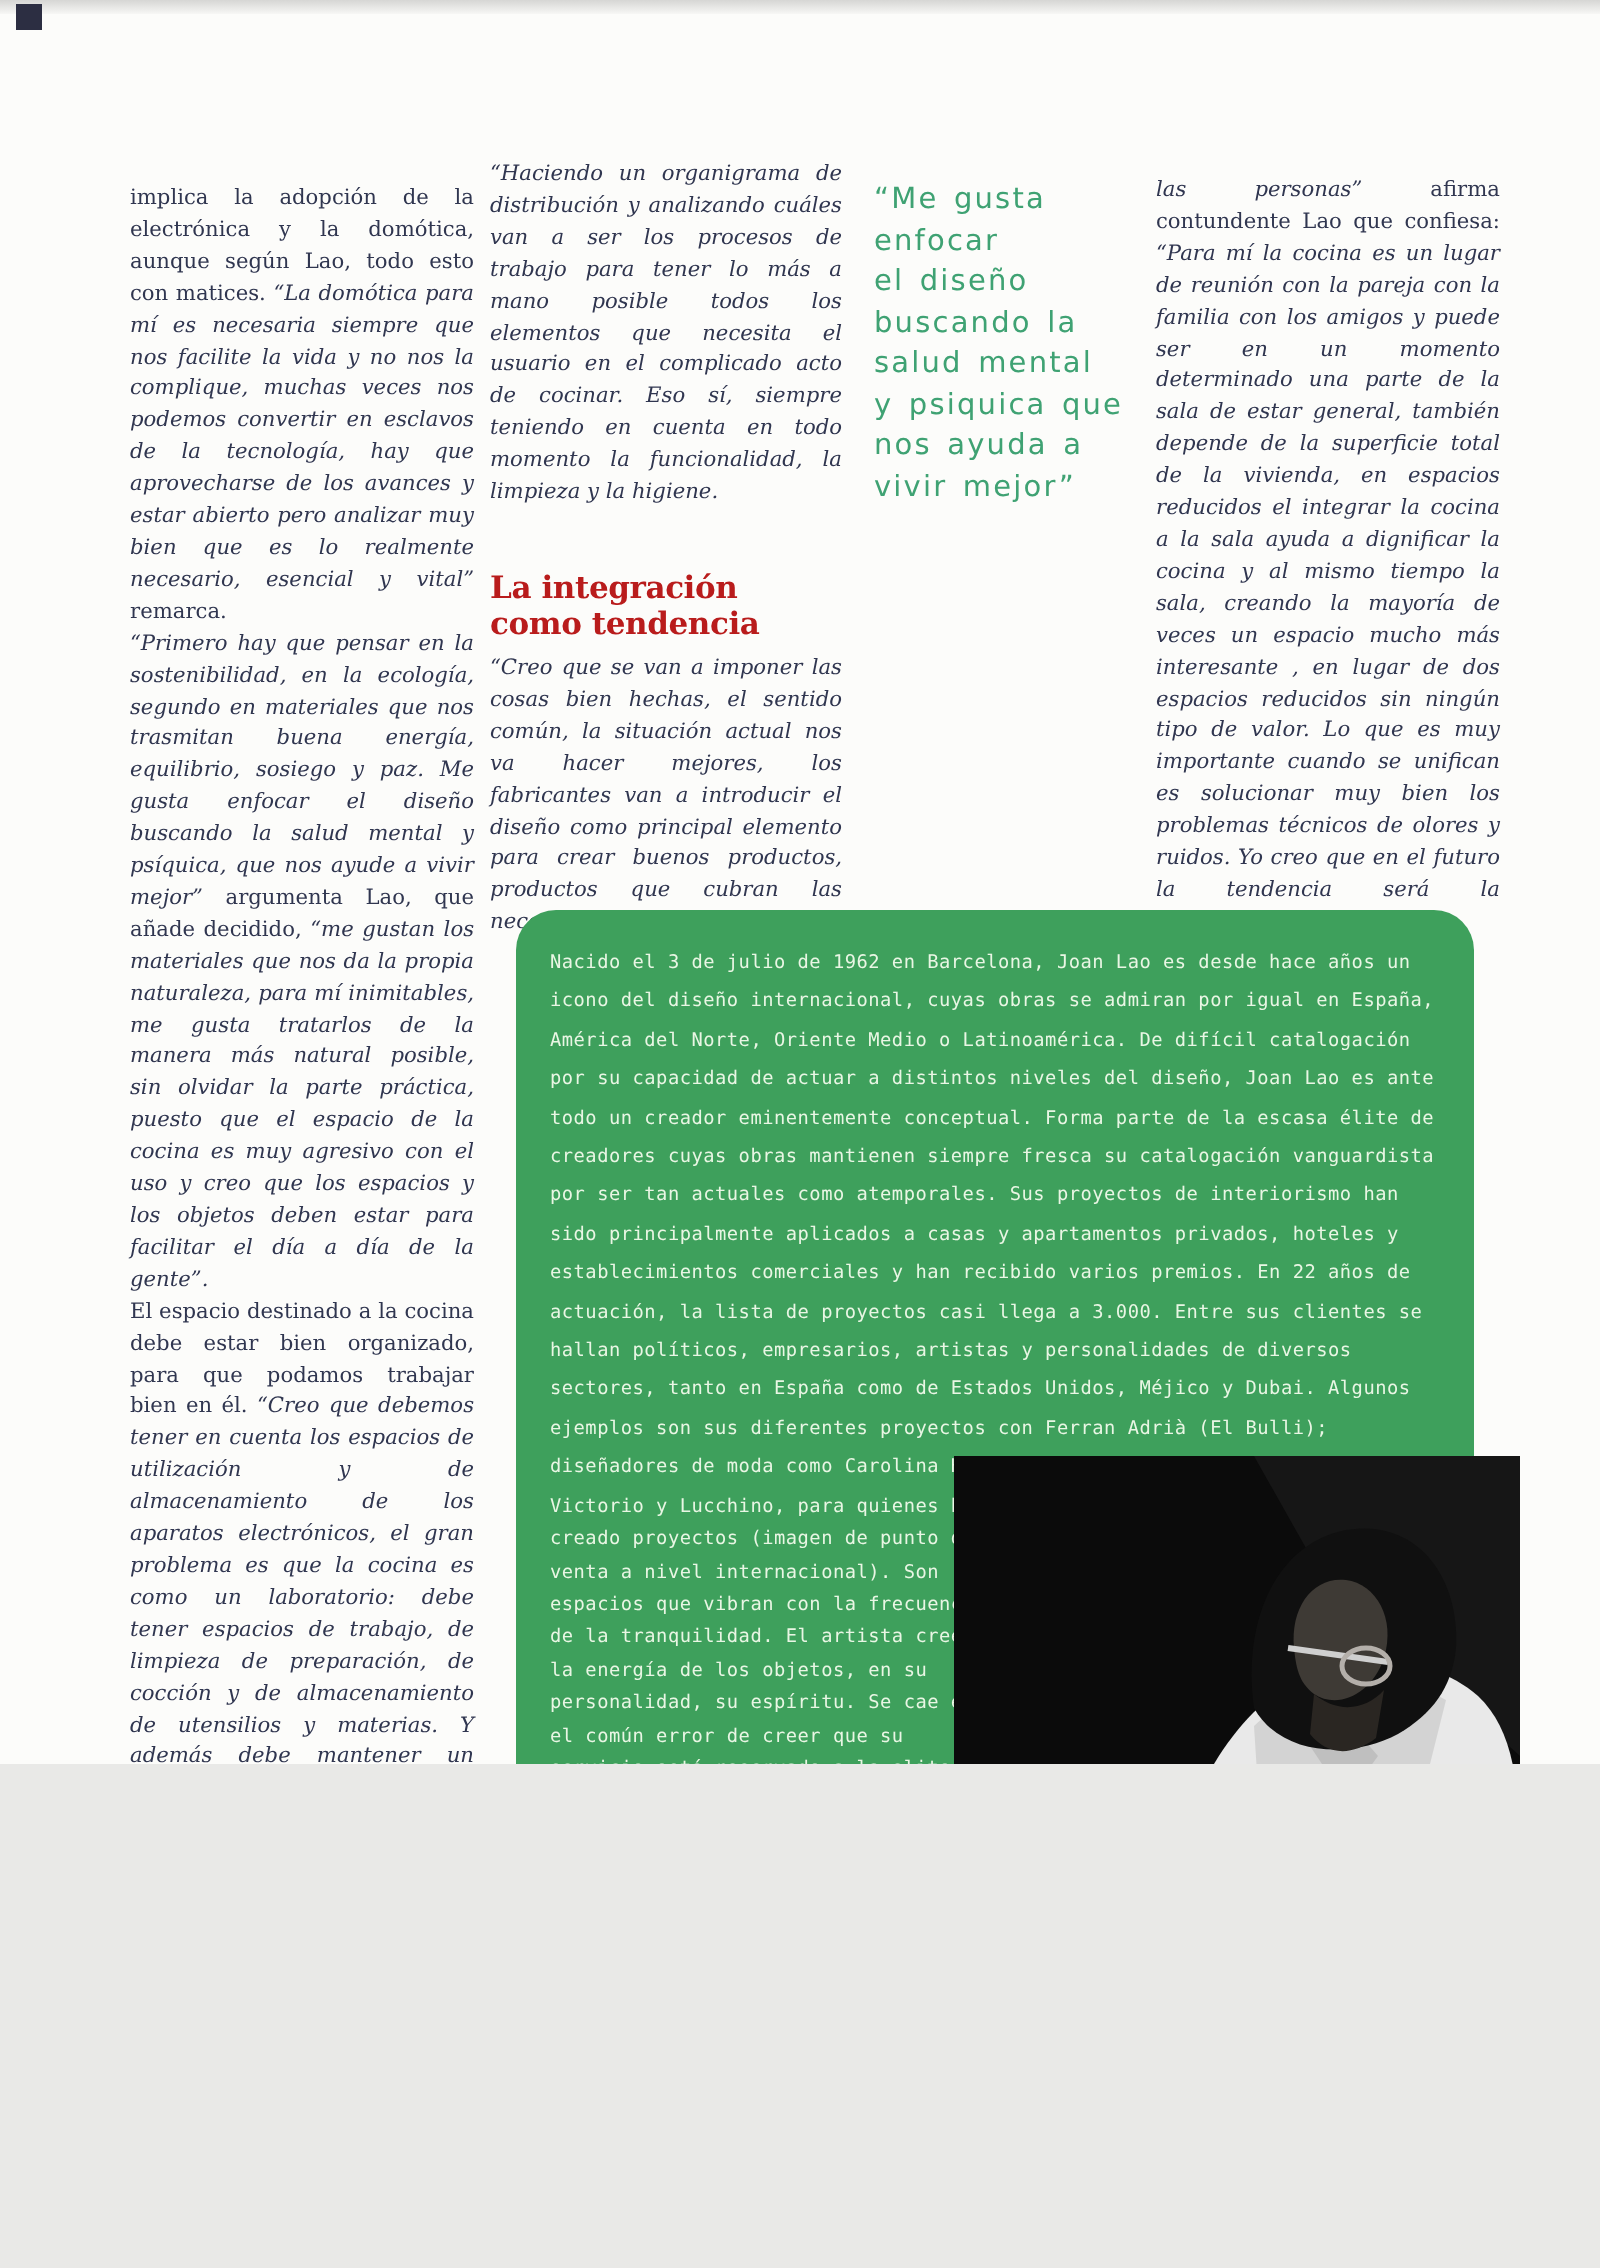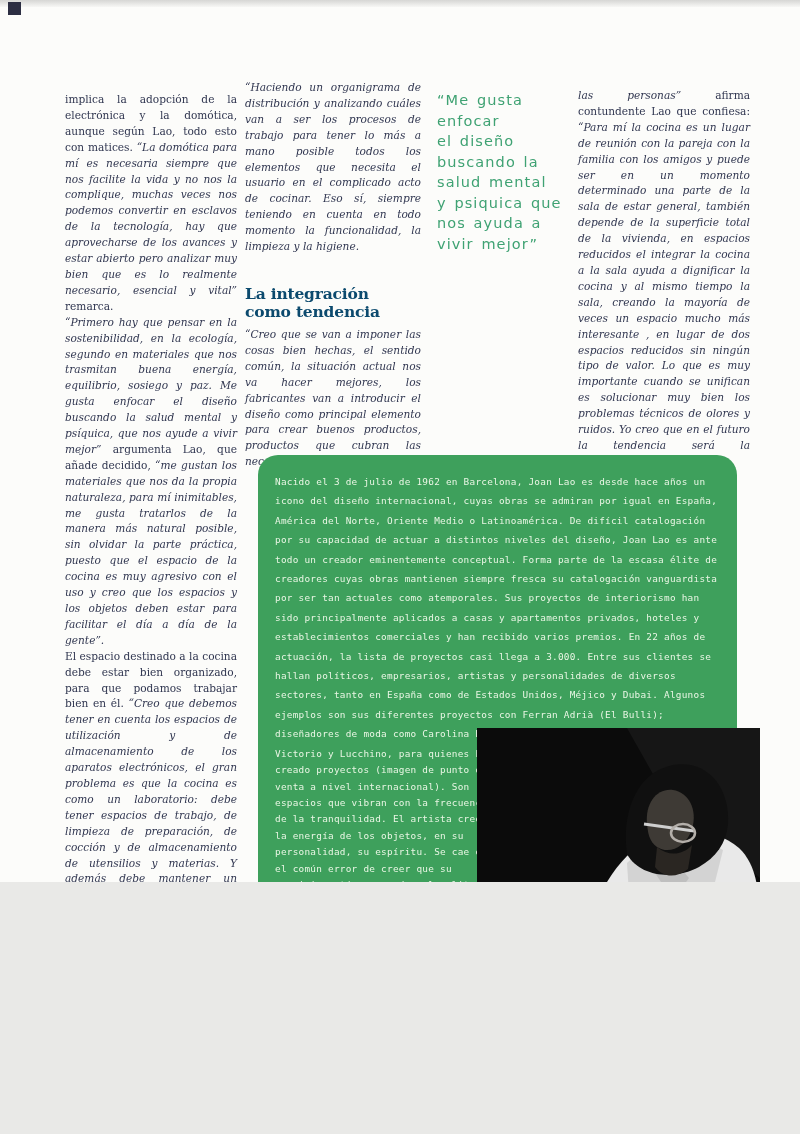--- a/index.html
+++ b/index.html
@@ -11,21 +11,21 @@
   .scan-top{position:absolute;top:0;left:0;width:800px;height:7px;
     background:linear-gradient(#d6d6d4,#f7f7f5);}
   .corner-mark{position:absolute;left:8px;top:2px;width:13px;height:13px;background:#2c2e42;}
 
   .col{position:absolute;font-size:10.6px;line-height:15.9px;text-align:justify;}
   .col p{margin:0;}
   .it{font-style:italic;}
   .rm{font-style:normal;}
   h2.sect{
     font-family:"DejaVu Serif", serif;font-size:15.5px;line-height:18px;
-    font-weight:bold;color:#0c4a6e;margin:26px 0 6px 0;text-align:left;letter-spacing:-0.2px;
+    font-weight:bold;color:#b91c1c;margin:26px 0 6px 0;text-align:left;letter-spacing:-0.2px;
   }
   h2.sect.first{margin-top:30px;}
   .col1{left:65px;top:92px;width:172px;}
   .col2{left:245px;top:80px;width:176px;}
   .col4{left:578px;top:88px;width:172px;}
 
   .pull-quote{
     position:absolute;left:437px;top:90px;width:163px;
     font-family:"DejaVu Sans", sans-serif;font-weight:normal;
     font-size:14.5px;line-height:20.5px;letter-spacing:1.1px;word-spacing:2px;

